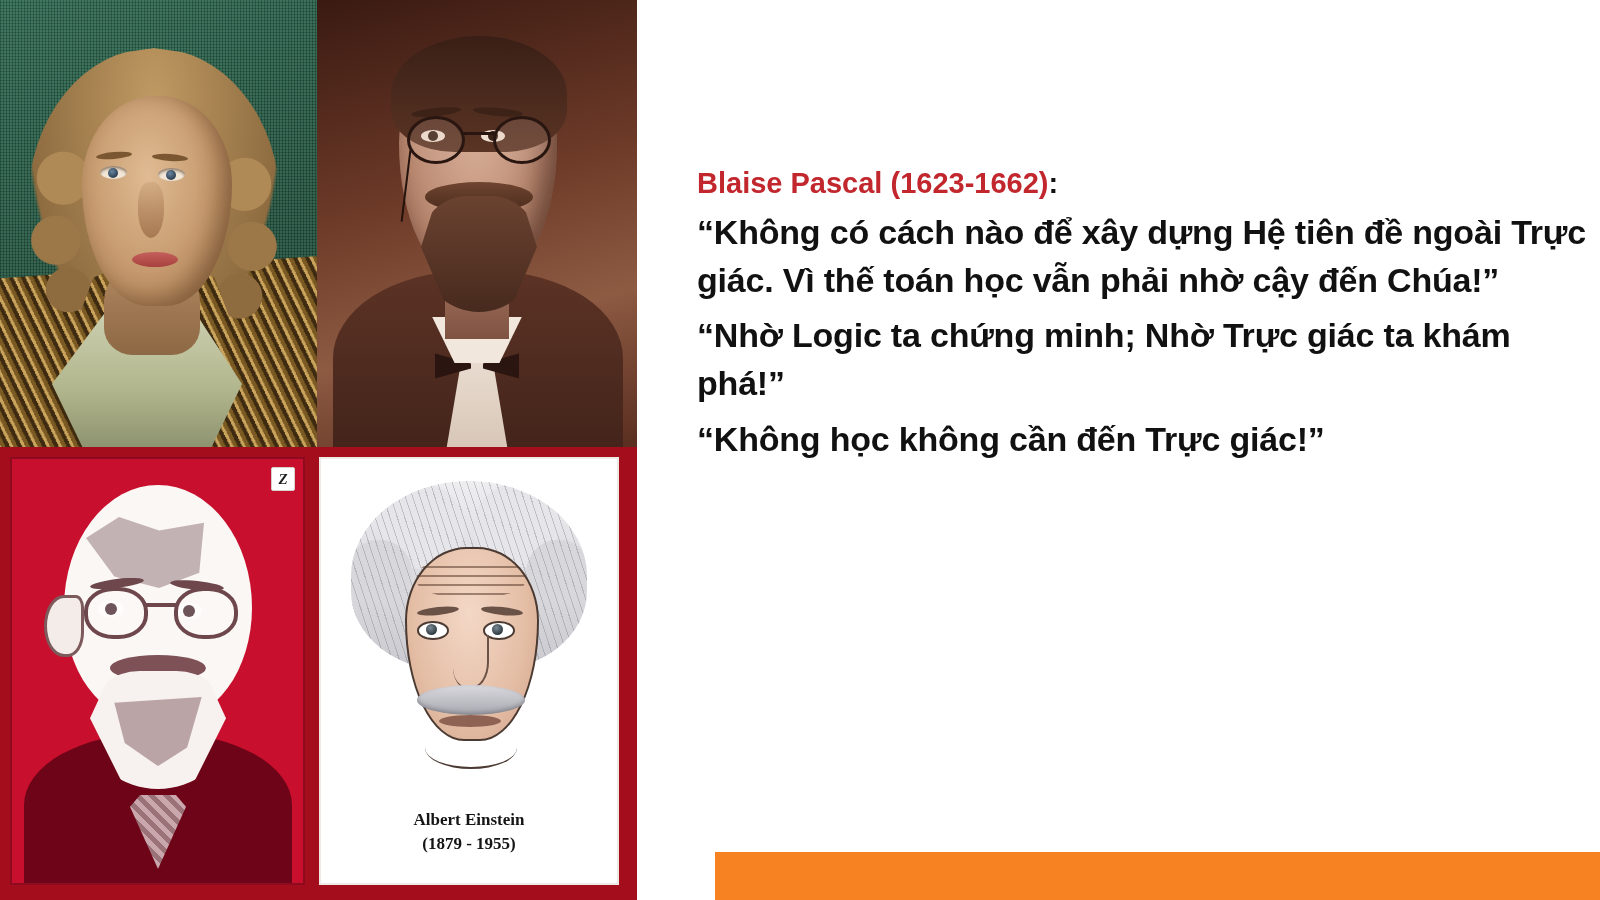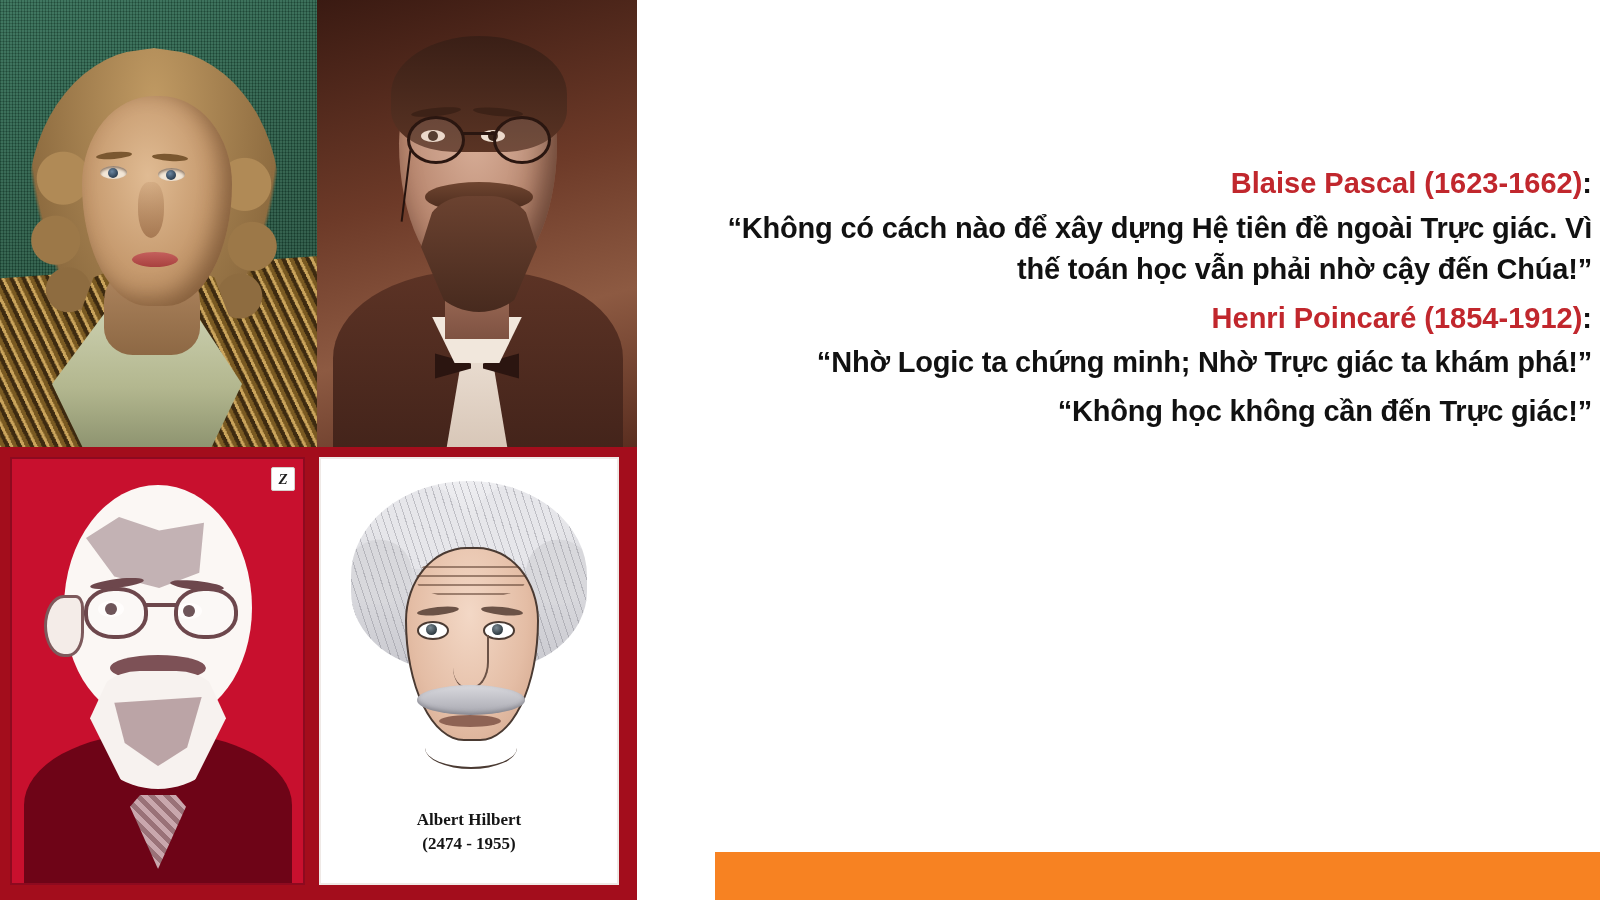--- a/index.html
+++ b/index.html
@@ -664,40 +664,39 @@
     font-size: 45px;
     letter-spacing: -0.5px;
     white-space: nowrap;
   }
 
   .quotes {
     position: absolute;
     left: 60px;
     top: 162px;
     width: 895px;
-    text-align: right;
   }
 
   .quote-block { margin-bottom: 7px; }
 
   .speaker {
     color: #c1272d;
     font-family: "Liberation Sans", sans-serif;
     font-weight: bold;
     font-size: 29px;
     line-height: 1.5;
     margin: 0 0 2px 0;
   }
   .speaker .colon { color: #111111; }
 
   .quote-text {
     color: #111111;
     font-family: "Liberation Sans", sans-serif;
     font-weight: bold;
-    font-size: 29px;
+    font-size: 34px;
     line-height: 1.42;
     margin: 0 0 6px 0;
     letter-spacing: -0.2px;
   }
 
   .orange-bar {
     position: absolute;
     left: 78px;
     top: 852px;
     width: 885px;
@@ -781,39 +780,38 @@
         <div class="e-forehead-lines"></div>
         <div class="e-brow l"></div>
         <div class="e-brow r"></div>
         <div class="e-eye l"></div>
         <div class="e-eye r"></div>
         <div class="e-nose"></div>
         <div class="e-mous"></div>
         <div class="e-mouth"></div>
         <div class="e-chin"></div>
         <div class="einstein-caption">
-          <div>Albert Hilbert</div>
-          <div>(2474 - 1955)</div>
+          <div>Albert Einstein</div>
+          <div>(1879 - 1955)</div>
         </div>
       </div>
     </div>
   </div>
 
   <div class="panel">
 
 
     <div class="quotes">
 
       <div class="quote-block">
         <p class="speaker"><span>Blaise Pascal (1623-1662)</span><span class="colon">:</span></p>
         <p class="quote-text">“Không có cách nào để xây dựng Hệ tiên đề ngoài Trực giác. Vì thế toán học vẫn phải nhờ cậy đến Chúa!”</p>
       </div>
 
       <div class="quote-block">
-        <p class="speaker"><span>Henri Poincaré (1854-1912)</span><span class="colon">:</span></p>
         <p class="quote-text">“Nhờ Logic ta chứng minh; Nhờ Trực giác ta khám phá!”</p>
       </div>
 
       <div class="quote-block">
         <p class="quote-text">“Không học không cần đến Trực giác!”</p>
       </div>
 
       <div class="quote-block">
       </div>
     </div>

